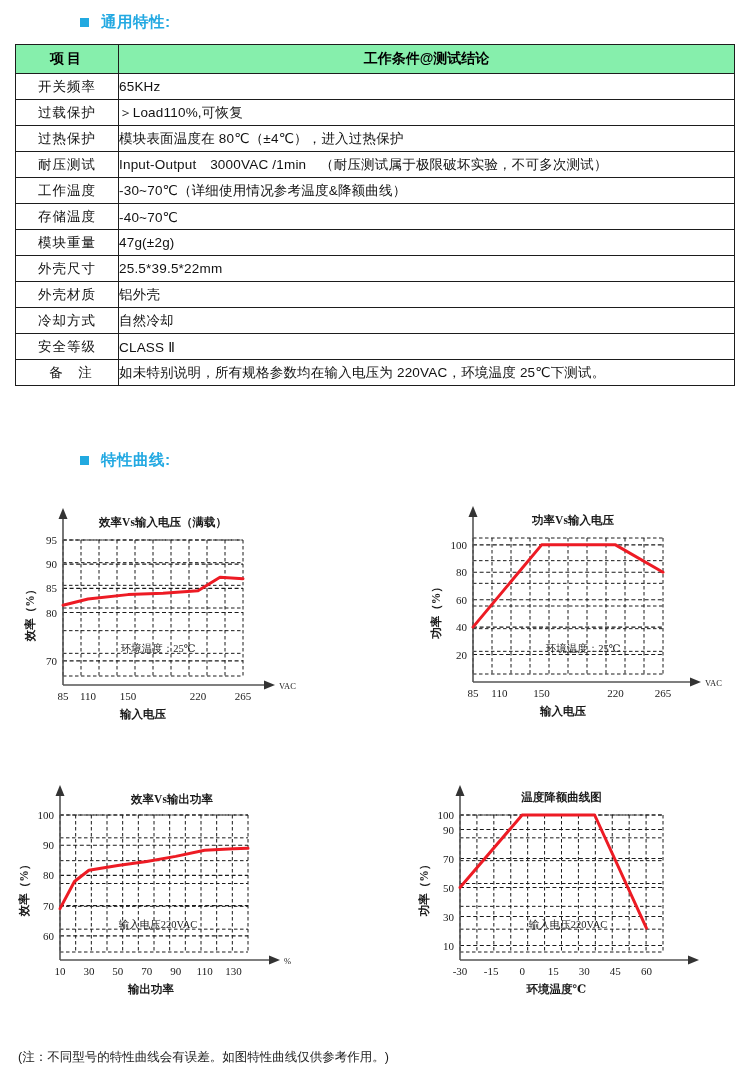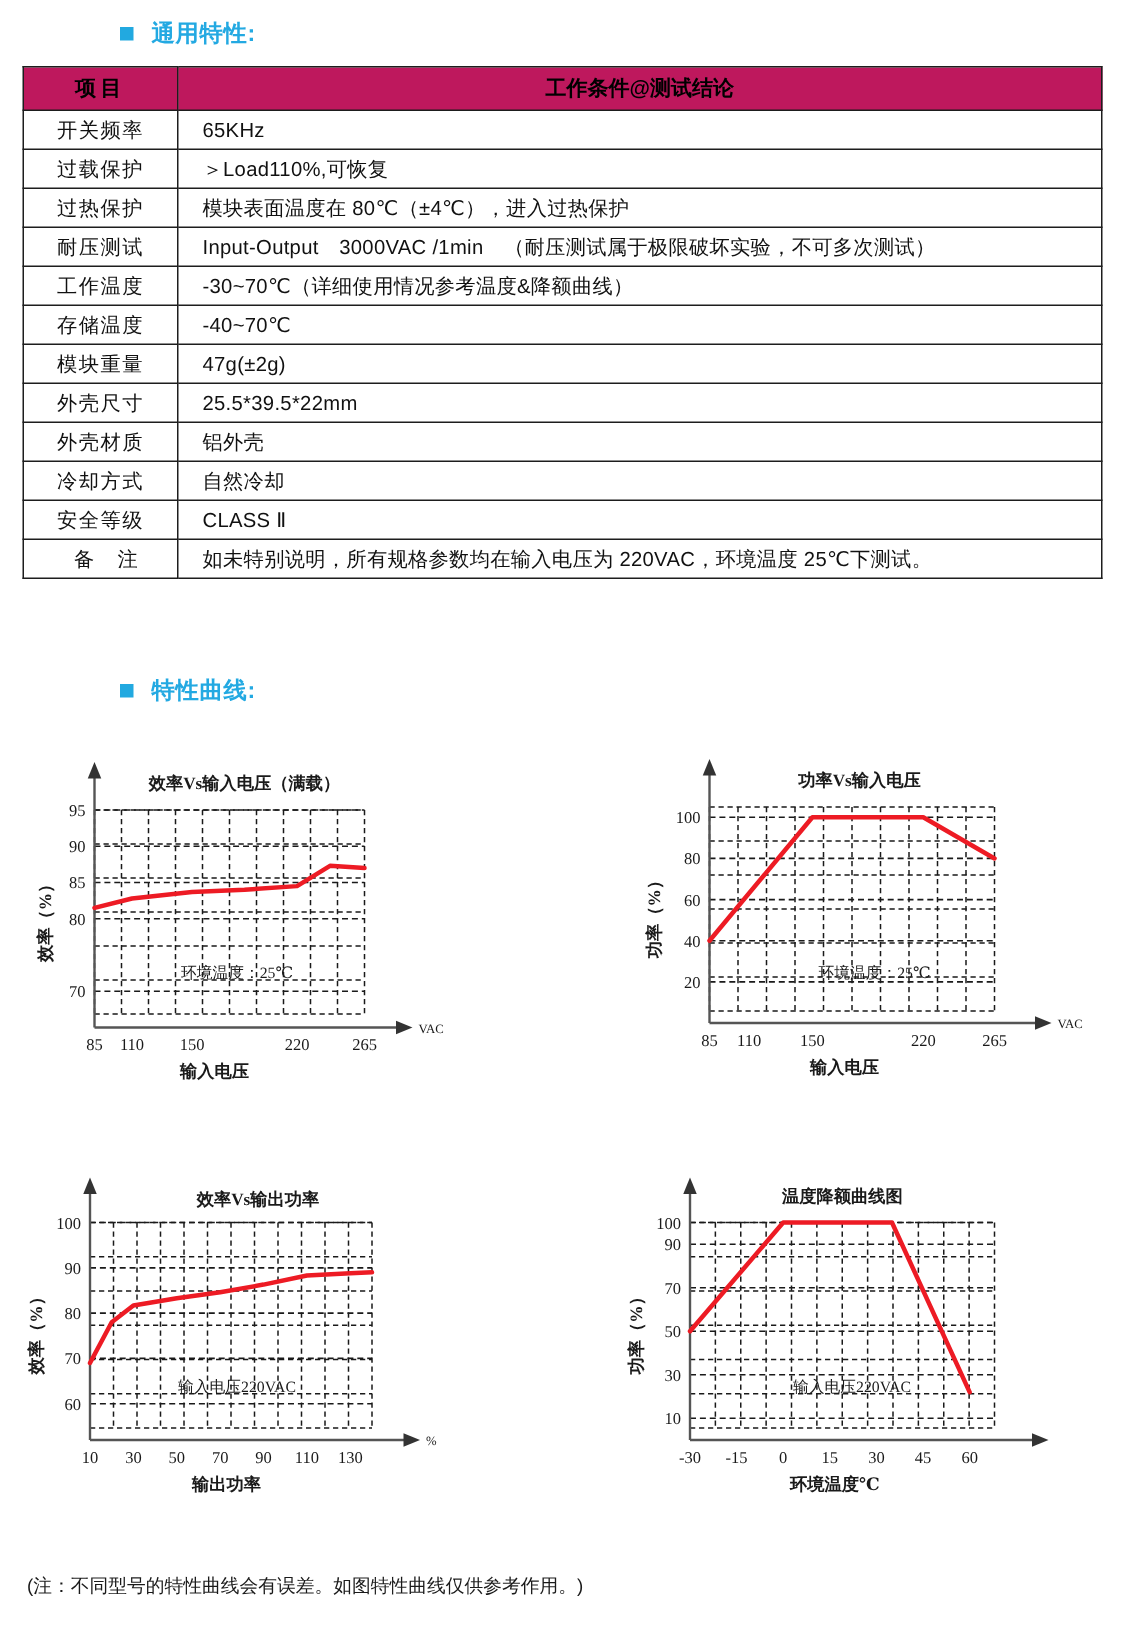--- a/index.html
+++ b/index.html
@@ -46,32 +46,32 @@
     top: 44px;
     width: 720px;
     border-collapse: collapse;
     table-layout: fixed;
   }
   .spec-table td, .spec-table th {
     border: 1.3px solid #1d1d1d;
     font-size: 13.5px;
     font-weight: 400;
     height: 25px;
-    padding: 0 0 0 16px;
+    padding: 0 0 0 0;
     vertical-align: middle;
     color: #111;
   }
   .spec-table .col-key {
     width: 102px;
     text-align: center;
     padding: 0;
     letter-spacing: 1px;
   }
   .spec-table thead th {
-    background: #be185d;
+    background: #86efac;
     color: #000;
     font-weight: 700;
     height: 28px;
     text-align: center;
     padding: 0;
     font-size: 14px;
   }
   .spec-table thead th.col-key { letter-spacing: 3px; }
   .spec-table tbody td.val { text-align: left; letter-spacing: 0.2px; }
   .spec-table tbody tr td.col-key { font-weight: 400; }

